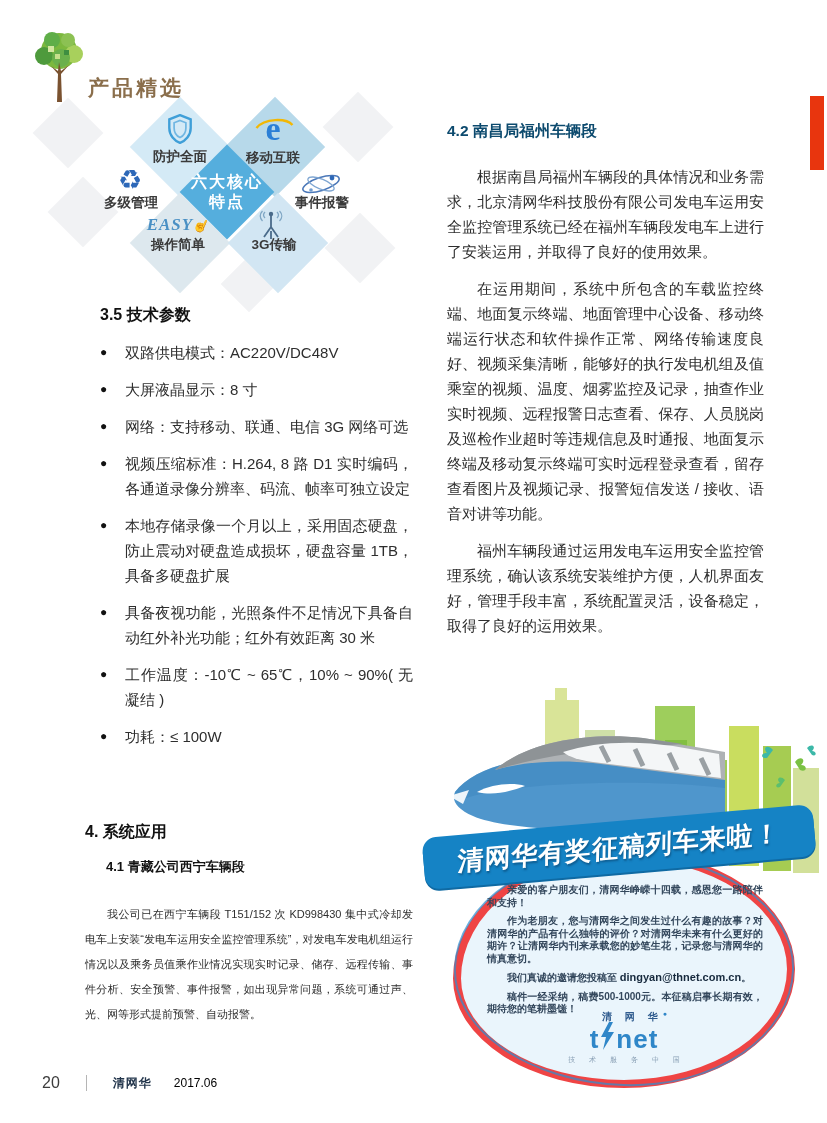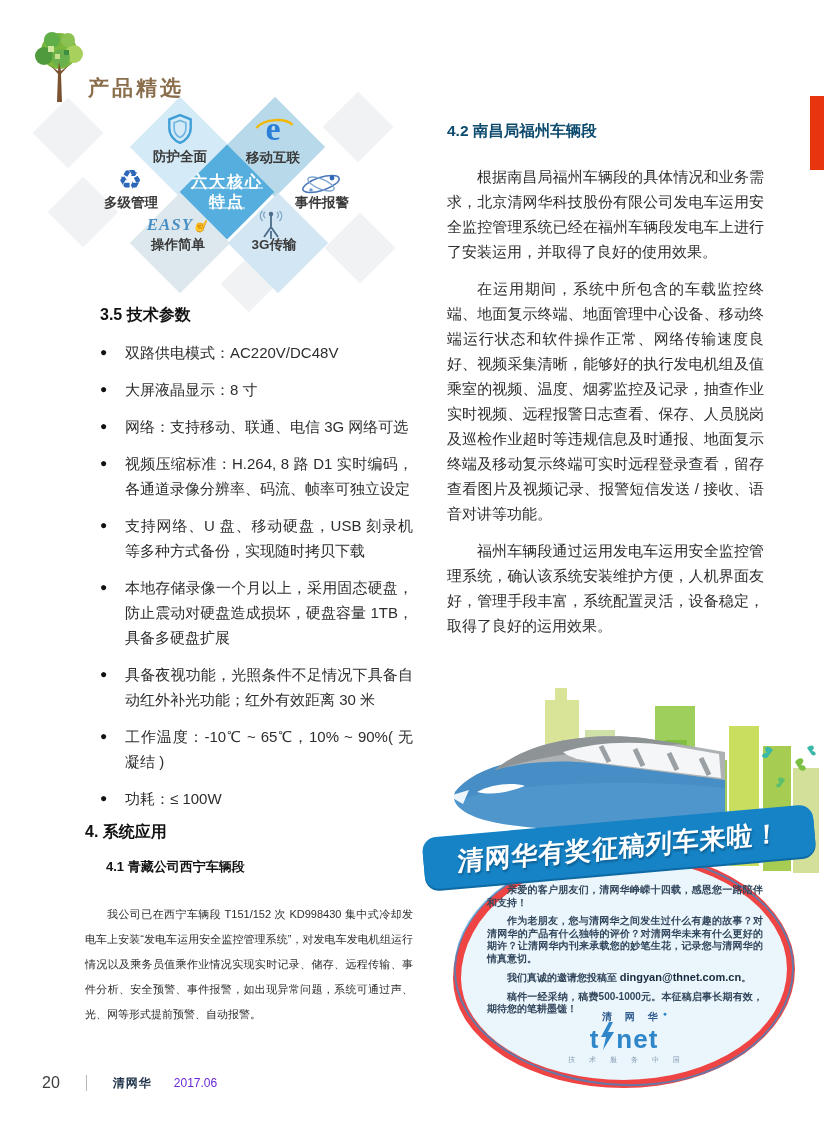--- a/index.html
+++ b/index.html
@@ -9,21 +9,21 @@
 
   
   .header-title { left:88px; top:74px; font-size:21px; font-weight:bold; color:#8a6e4b; letter-spacing:3px; }
   .red-tab { left:810px; top:96px; width:14px; height:74px; background:#e8350e; }
 
   
   #diagram { left:40px; top:88px; width:350px; height:212px; }
   .dm { position:absolute; transform:translate(-50%,-50%) rotate(45deg); }
   .dm-pale { background:#f1f2f4; }
   .dm-label { position:absolute; transform:translate(-50%,-50%); font-size:13.5px; font-weight:600; color:#3a3a3a; white-space:nowrap; }
-  .dm-center-text { position:absolute; transform:translate(-50%,-50%); font-size:16px; font-weight:bold; color:#fff; letter-spacing:2px; white-space:nowrap;text-decoration:underline; }
+  .dm-center-text { position:absolute; transform:translate(-50%,-50%); font-size:16px; font-weight:bold; color:#fff; letter-spacing:2px; white-space:nowrap; }
   .dm-icon { position:absolute; transform:translate(-50%,-50%); }
   .easy-txt { font-family:"Liberation Serif",serif; font-style:italic; font-weight:bold; color:#4a90c4; font-size:17px; letter-spacing:1px; }
   .hand { font-size:13px; color:#7da7c9; display:inline-block; transform:rotate(25deg); }
   .e-glyph { font-size:34px; font-weight:bold; color:#2b7fd6; font-family:"Liberation Serif",serif; line-height:1; }
   .recycle-glyph { font-size:27px; color:#2d68b8; line-height:1; }
 
   
   .h-tech { left:100px; top:305px; font-size:16px; font-weight:bold; color:#111; }
   #tech-list { left:100px; top:340px; width:313px; list-style:none; }
   #tech-list li { position:relative; padding-left:25px; font-size:15px; line-height:25px; margin-bottom:12px; text-align:justify; }
@@ -51,21 +51,21 @@
   .logo-dot { color:#2f86c8; font-size:7px; vertical-align:top; }
   .logo-row { display:flex; align-items:flex-end; height:26px; }
   .logo-word { font-size:26px; font-weight:bold; color:#2f86c8; letter-spacing:1px; line-height:22px; font-family:"Liberation Sans",sans-serif; }
   .logo-tagline { font-size:7px; letter-spacing:6px; color:#8aa0b5; margin-top:5px; margin-left:6px; }
 
   
   #footer { left:42px; top:1074px; display:flex; align-items:center; gap:26px; }
   .pg-num { font-size:16px; color:#3c3c3c; }
   .pg-div { width:1px; height:16px; background:#b5b5b5; }
   .pg-brand { font-size:12px; font-weight:bold; color:#23364c; letter-spacing:1px; }
-  .pg-issue { font-size:12px; color:#6d28d9; margin-left:-4px; }
+  .pg-issue { font-size:12px; color:#000000; margin-left:-4px; }
 </style>
 </head>
 <body>
 
 <div id="page">
 
   <svg class="abs" style="left:28px;top:28px;" width="64" height="76" viewBox="0 0 64 76">
     <circle cx="31" cy="23" r="18" fill="#7cb83e"></circle>
     <circle cx="16" cy="28" r="9" fill="#4e9a3c"></circle>
     <circle cx="46" cy="26" r="9" fill="#a8d05c"></circle>
@@ -129,21 +129,20 @@
     <div class="dm-label" style="left:138px;top:157px;">操作简单</div>
     <div class="dm-label" style="left:234px;top:157px;">3G传输</div>
   </div>
 
   <div class="abs h-tech">3.5 技术参数</div>
   <ul class="abs" id="tech-list">
     <li>双路供电模式：AC220V/DC48V</li>
     <li>大屏液晶显示：8 寸</li>
     <li>网络：支持移动、联通、电信 3G 网络可选</li>
     <li>视频压缩标准：H.264, 8 路 D1 实时编码，各通道录像分辨率、码流、帧率可独立设定</li>
-    <li>支持网络、U 盘、移动硬盘，USB 刻录机等多种方式备份，实现随时拷贝下载</li>
     <li>本地存储录像一个月以上，采用固态硬盘，防止震动对硬盘造成损坏，硬盘容量 1TB，具备多硬盘扩展</li>
     <li>具备夜视功能，光照条件不足情况下具备自动红外补光功能；红外有效距离 30 米</li>
     <li>工作温度：-10℃ ~ 65℃，10% ~ 90%( 无凝结 )</li>
     <li>功耗：≤ 100W</li>
   </ul>
   <div class="abs h-sec4">4. 系统应用</div>
   <div class="abs h-sec41">4.1 青藏公司西宁车辆段</div>
   <p class="abs p-sec41">我公司已在西宁车辆段 T151/152 次 KD998430 集中式冷却发电车上安装“发电车运用安全监控管理系统”，对发电车发电机组运行情况以及乘务员值乘作业情况实现实时记录、储存、远程传输、事件分析、安全预警、事件报警，如出现异常问题，系统可通过声、光、网等形式提前预警、自动报警。</p>
 
   <div class="abs" id="col2">

